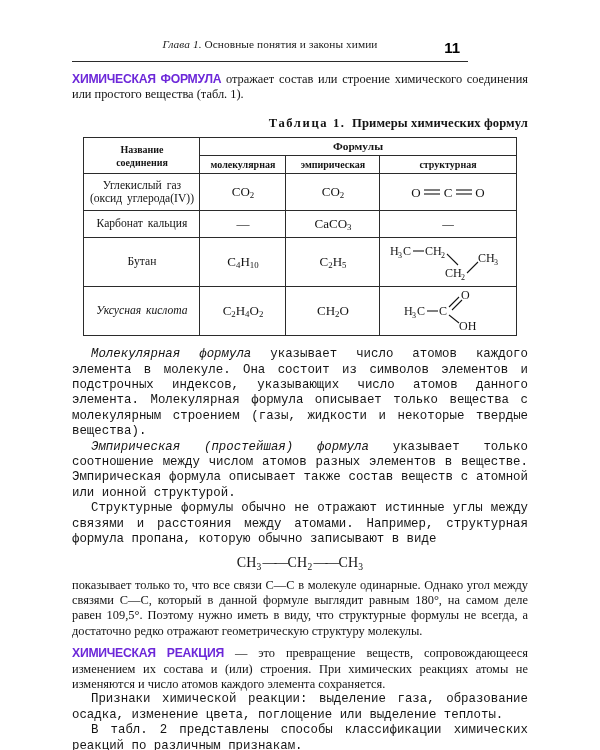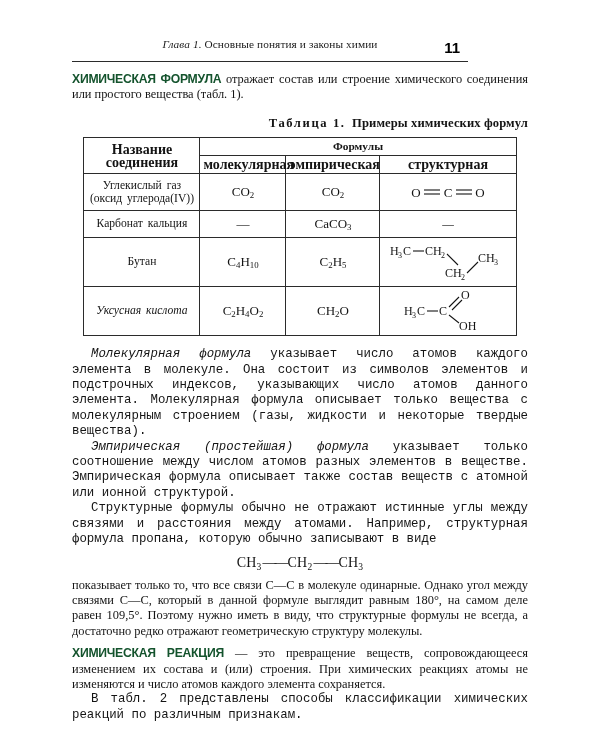--- a/index.html
+++ b/index.html
@@ -84,21 +84,21 @@
     font-family: Liberation Mono, monospace;
   }
   p.lead {
     text-indent: 0;
   }
   .run-head-bold {
     font-family: "Liberation Sans", "DejaVu Sans", sans-serif;
     font-weight: bold;
     font-size: 12.2px;
     letter-spacing: -0.25px;
-    color: #14532d;
+    color: #6d28d9;
   }
   .it { font-style: italic; }
 
   .gap-s { height: 7px; }
   .gap-m { height: 11px; }
   .gap-l { height: 13px; }
 
   
   .tbl-caption {
     text-align: right;
@@ -119,21 +119,21 @@
   table.formulas th,
   table.formulas td {
     border: 1px solid #2b2b2b;
     text-align: center;
     vertical-align: middle;
     font-size: 11.6px;
     padding: 2px 3px;
   }
   table.formulas th {
     font-weight: bold;
-    font-size: 14px;
+    font-size: 10px;
     line-height: 13px;
   }
   table.formulas td.name {
     font-size: 11.6px;
     line-height: 13.6px;
     word-spacing: 2px;
   }
   table.formulas td.mol,
   table.formulas td.emp {
     font-size: 13px;
@@ -313,17 +313,18 @@
     <p class="indent">Структурные формулы обычно не отражают истинные углы между связями и расстояния между атомами. Например, структурная формула пропана, которую обычно записывают в виде</p>
 
     <div class="display-formula">CH<sub>3</sub><span class="bond">——</span>CH<sub>2</sub><span class="bond">——</span>CH<sub>3</sub></div>
 
     <p>показывает только то, что все связи C—C в молекуле одинарные. Однако угол между связями C—C, который в данной формуле выглядит равным 180°, на самом деле равен 109,5°. Поэтому нужно иметь в виду, что структурные формулы не всегда, а достаточно редко отражают геометрическую структуру молекулы.</p>
 
     <div class="gap-s"></div>
 
     <p class="lead"><span class="run-head-bold">ХИМИЧЕСКАЯ РЕАКЦИЯ</span><span> — это превращение веществ, сопровождающееся изменением их состава и (или) строения. При химических реакциях атомы не изменяются и число атомов каждого элемента сохраняется.</span></p>
 
+    <p class="indent">Признаки химической реакции: выделение газа, образование осадка, изменение цвета, поглощение или выделение теплоты.</p>
 
     <p class="indent">В табл. 2 представлены способы классификации химических реакций по различным признакам.</p>
 
   </div>
 </div>
 
 </body></html>

